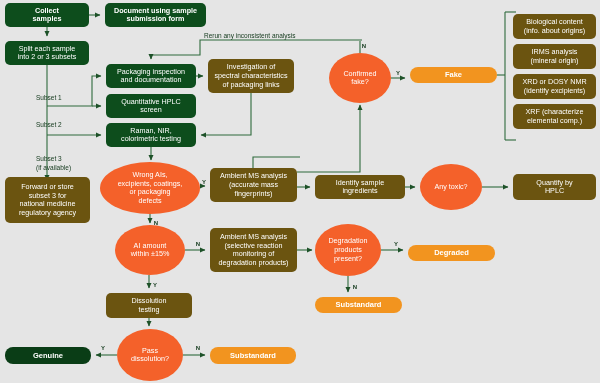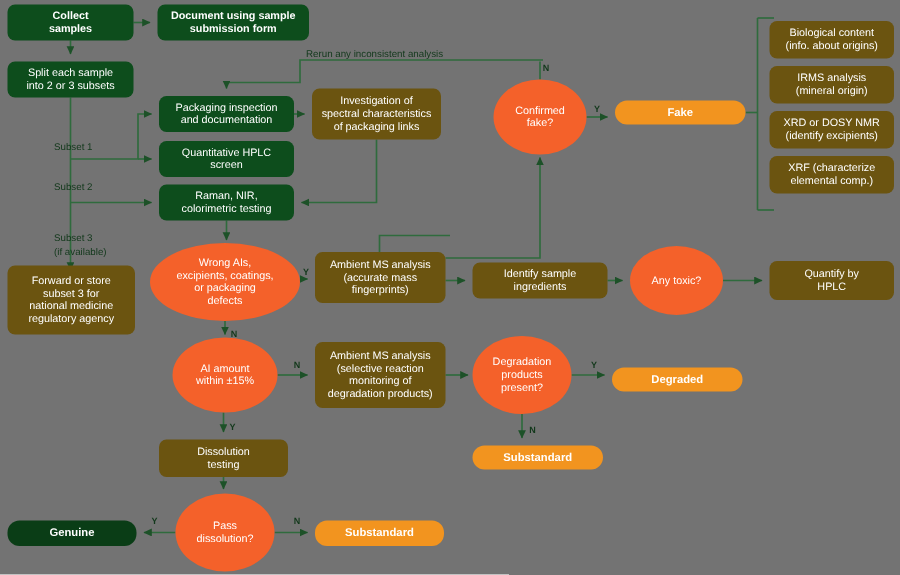--- a/index.html
+++ b/index.html
@@ -10,21 +10,21 @@
   body {
     width: 600px;
     height: 383px;
     overflow: hidden;
     font-family: "Liberation Sans", sans-serif;
   }
   #flowchart-root {
     position: relative;
     width: 600px;
     height: 383px;
-    background: #737373;
+    background: #e5e5e5;
   }
   svg.chart-canvas {
     position: absolute;
     top: 0;
     left: 0;
     width: 600px;
     height: 383px;
     display: block;
   }
   .node-text {

